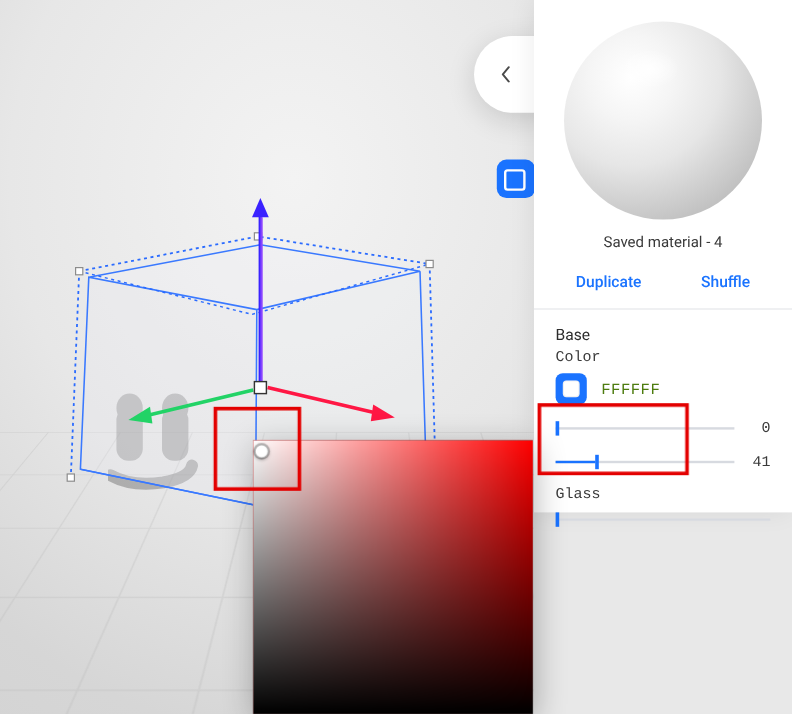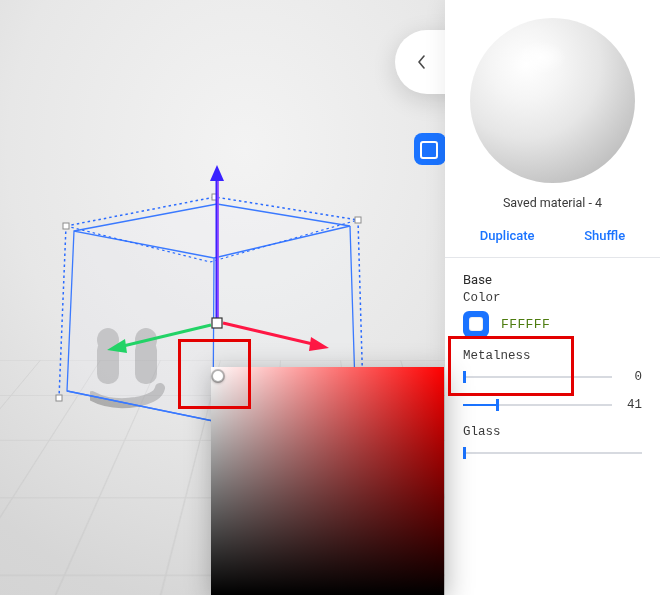--- a/index.html
+++ b/index.html
@@ -120,21 +120,21 @@
       border:2px solid #fff;
       border-radius:3px;
     }
 
     
     .panel {
       position: absolute;
       right: 0;
       top: 0;
       width: 215px;
-      height: 595px;
+      height: 427px;
       background: #fff;
       box-shadow: -2px 0 20px rgba(0,0,0,0.07);
     }
 
     .preview-sphere {
       width: 165px;
       height: 165px;
       margin: 18px auto 12px;
       border-radius: 50%;
       background: radial-gradient(circle at 34% 28%, #ffffff 0%, #f5f5f5 22%, #e6e6e6 46%, #cfcfcf 66%, #bdbdbd 82%, #b3b3b3 100%);
@@ -387,21 +387,20 @@
 
     <div class="prop">
       <div class="prop-label">Color</div>
       <div class="color-row">
         <div class="swatch-btn"></div>
         <div class="hex-text">FFFFFF</div>
       </div>
     </div>
 
     <div class="prop">
-      <div class="prop-label">Metalness</div>
       <div class="slider-row">
         <div class="slider">
           <div class="track"></div>
           <div class="fill" style="width:0%"></div>
           <div class="thumb" style="left:0%"></div>
         </div>
         <div class="slider-value">0</div>
       </div>
     </div>
 

